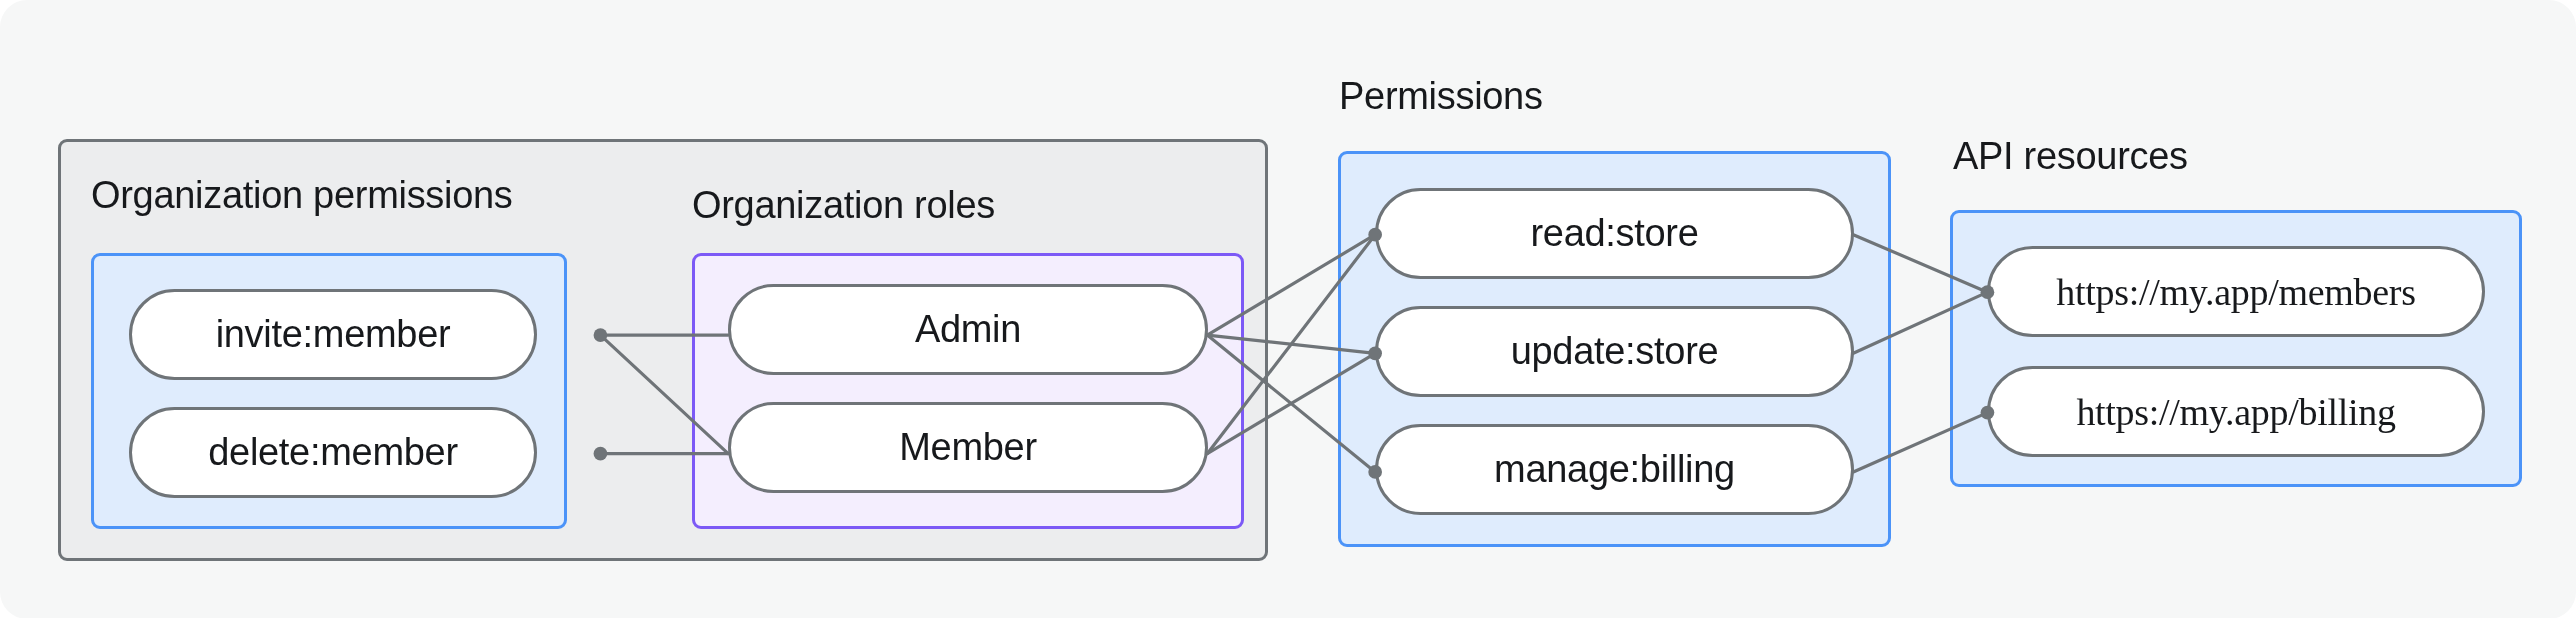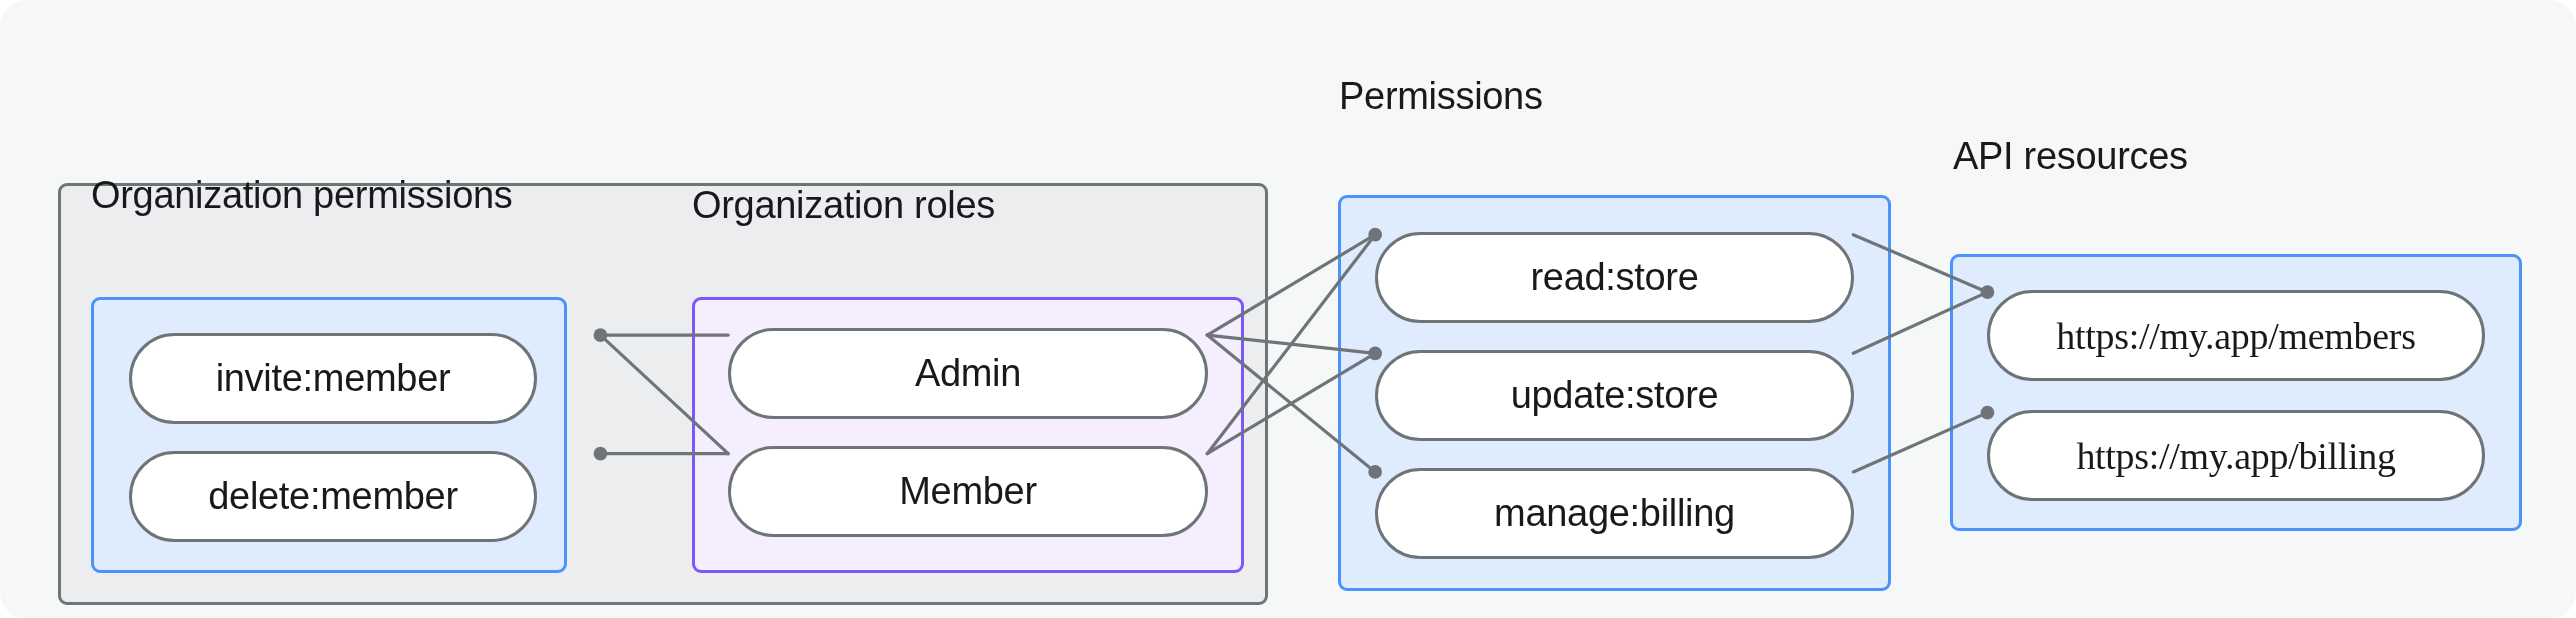--- a/index.html
+++ b/index.html
@@ -38,21 +38,20 @@
     letter-spacing: -0.3px;
     line-height: 46px;
     color: var(--text);
     white-space: nowrap;
   }
   .box {
     position: absolute;
     border-radius: 9px;
     display: flex;
     flex-direction: column;
-    margin-top: 44px;
   }
   .box.gray   { background: var(--outer-box-fill);  border: 3.7px solid var(--outer-box-border); }
   .box.blue   { background: var(--blue-box-fill);   border: 3.7px solid var(--blue-box-border); }
   .box.purple { background: var(--purple-box-fill); border: 3.7px solid var(--purple-box-border); }
 
   #org-template-box      { left: 58px;   top: 139px; width: 1210px; height: 422px; }
   #org-permissions-box   { left: 91px;  top: 253px; width: 476px;  height: 276px; padding: 33px 27px 22px 35px; gap: 27px; }
   #org-roles-box         { left: 692px;  top: 253px; width: 552px;  height: 276px; padding: 33px; gap: 27px; justify-content: flex-end; }
   #permissions-box       { left: 1338px; top: 151px; width: 553px;  height: 396px; padding: 34px; gap: 27px; }
   #api-resources-box     { left: 1950px; top: 210px; width: 572px;  height: 277px; padding: 33px 34px; gap: 29px; font-family: Liberation Serif, serif; }

